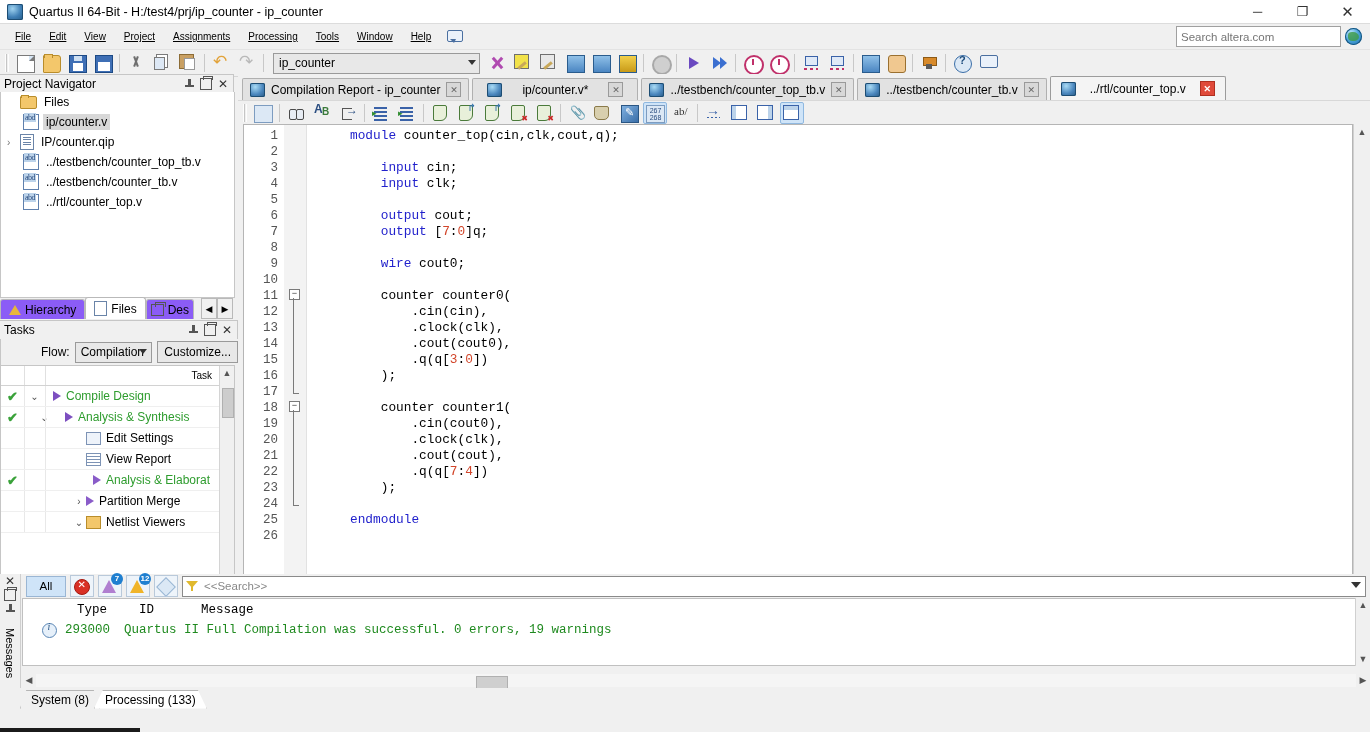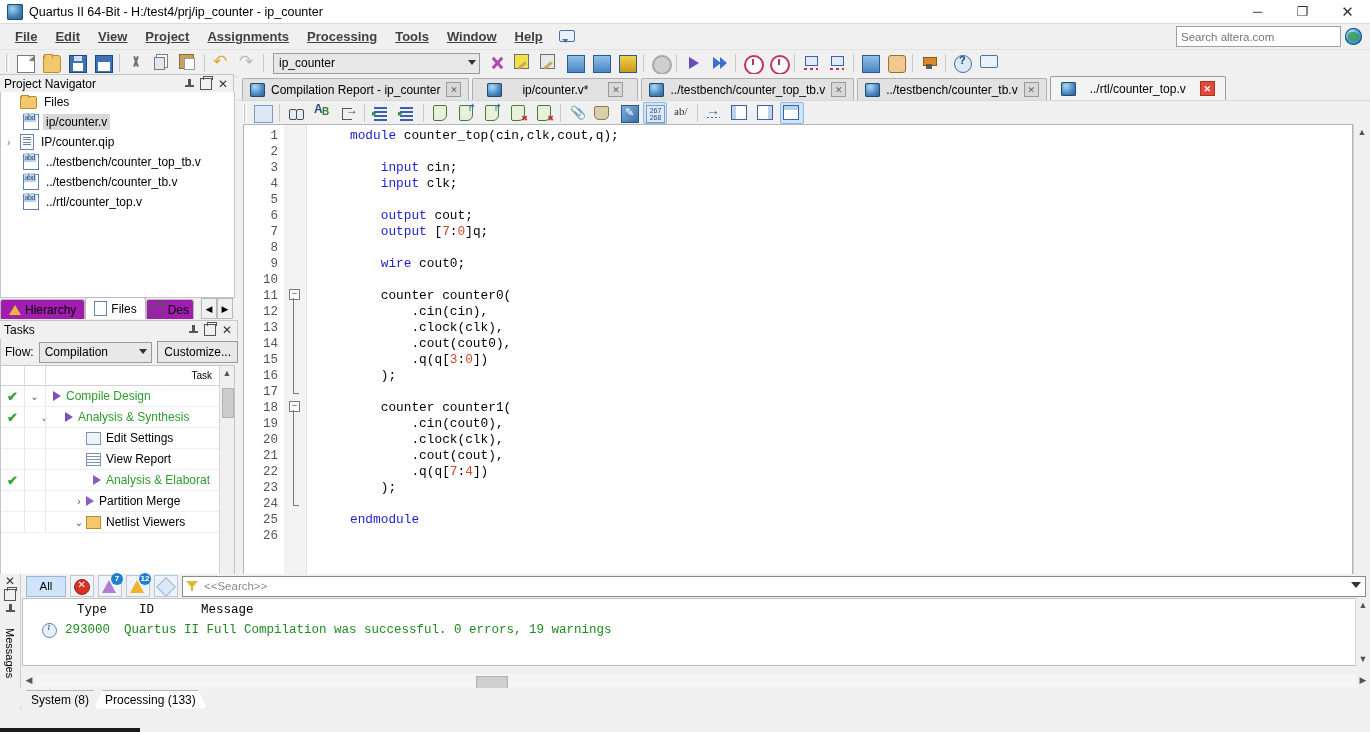--- a/index.html
+++ b/index.html
@@ -19,21 +19,21 @@
     box-shadow:inset 0 0 0 1px #1d4d73;}
   .titlebar .ttext{font-size:12.5px;color:#000;}
   .wbtns{position:absolute;right:0;top:0;height:23px;display:flex;}
   .wbtn{width:45px;height:23px;display:flex;align-items:center;justify-content:center;
         font-size:13px;color:#333;}
   .wbtn.close{font-size:15px;}
 
   
   .menubar{height:25px;background:#f0f0f0;display:flex;align-items:center;
            padding-left:6px;position:relative;border-bottom:1px solid #e3e3e3;}
-  .menu-item{padding:3px 9px;font-size:13px;color:#404040;font-weight:bold;}
+  .menu-item{padding:3px 9px;font-size:10px;color:#000000;}
   .menu-item u{text-decoration:underline;}
   .menu-bubble{margin-left:6px;width:18px;height:15px;position:relative;}
   .menu-bubble:before{content:"";position:absolute;left:1px;top:1px;width:14px;height:10px;
     border:1.2px solid #4a6fa0;border-radius:2px;background:#eaf1fa;}
   .menu-bubble:after{content:"";position:absolute;left:4px;top:10px;
     border-left:4px solid transparent;border-right:2px solid transparent;border-top:4px solid #4a6fa0;}
   .altera-search{position:absolute;right:8px;top:2px;display:flex;align-items:center;}
   .altera-search input{width:155px;height:17px;font-size:11.5px;padding:1px 4px;
     border:1px solid #a0a0a0;background:#fff;color:#555;font-family:"Liberation Sans",sans-serif;}
   .globe{width:17px;height:17px;margin-left:4px;border-radius:50%;
@@ -129,37 +129,37 @@
   .ficon.abd{background:#fff;border:1px solid #5f80ad;width:14px;height:14px;}
   .ficon.abd:after{content:"abd";position:absolute;left:0;top:-2px;font-size:8px;color:#2a4d80;
     font-family:"Liberation Serif",serif;letter-spacing:-0.5px;background:#bcd3ea;padding:0 1px;}
   .ficon.qip{background:#fff;border:1px solid #6a84a8;width:12px;height:14px;}
   .ficon.qip:after{content:"";position:absolute;left:2px;top:2px;width:8px;height:10px;
     background:repeating-linear-gradient(#6a84a8 0 1px,#fff 1px 2.5px);}
   .lbl{padding:1px 3px;}
 
   .nav-tabs{position:absolute;left:0;top:223px;width:233px;height:22px;display:flex;align-items:flex-end;}
   .ntab{height:19px;display:flex;align-items:center;gap:4px;padding:0 8px;font-size:12px;
-    border:1px solid #b9b9b9;border-bottom:none;background:#a21caf;border-radius:3px 3px 0 0;}
+    border:1px solid #b9b9b9;border-bottom:none;background:#8b5cf6;border-radius:3px 3px 0 0;}
   .ntab.active{background:#fff;height:21px;}
   .tri-warn{width:12px;height:10px;position:relative;}
   .tri-warn:after{content:"";position:absolute;left:0;top:0;border-left:6px solid transparent;
     border-right:6px solid transparent;border-bottom:10px solid #e8b63c;}
   .docm{width:11px;height:13px;background:#fff;border:1px solid #6a84a8;}
   .win-ic{width:11px;height:10px;border:1.3px solid #555;position:relative;}
   .win-ic:after{content:"";position:absolute;left:3px;top:-3px;width:9px;height:4px;border:1.3px solid #555;border-bottom:none;}
   .navarrows{display:flex;align-items:center;margin-left:auto;}
   .navarrow{width:14px;height:19px;border:1px solid #b9b9b9;background:#f0f0f0;
     display:flex;align-items:center;justify-content:center;font-size:9px;}
 
   .tasks-head{position:absolute;left:0;top:246px;width:233px;}
   .flowbar{position:absolute;left:0;top:265px;width:233px;height:26px;display:flex;
     align-items:center;gap:5px;padding-left:4px;background:#f0f0f0;
     border-left:1px solid #c6c6c6;border-right:1px solid #c6c6c6;}
-  .flowbar .flb{font-size:12px;}
+  .flowbar .flb{font-size:12px;margin-left:36px;}
   .flow-combo{width:118px;height:19px;background:#e8e8e8;border:1px solid #9a9a9a;
     display:flex;align-items:center;padding-left:5px;font-size:12px;position:relative;}
   .flow-combo .arrow{position:absolute;right:4px;top:6px;border-left:4px solid transparent;
     border-right:4px solid transparent;border-top:5px solid #333;}
   .cust-btn{height:20px;padding:0 6px;font-size:12px;background:#e8e8e8;border:1px solid #9a9a9a;
     display:flex;align-items:center;}
 
   .task-table{position:absolute;left:0;top:291px;width:233px;bottom:16px;background:#fff;
     border:1px solid #c6c6c6;overflow:hidden;}
   .task-hdr{height:19px;border-bottom:1px solid #d2d2d2;display:flex;align-items:center;

